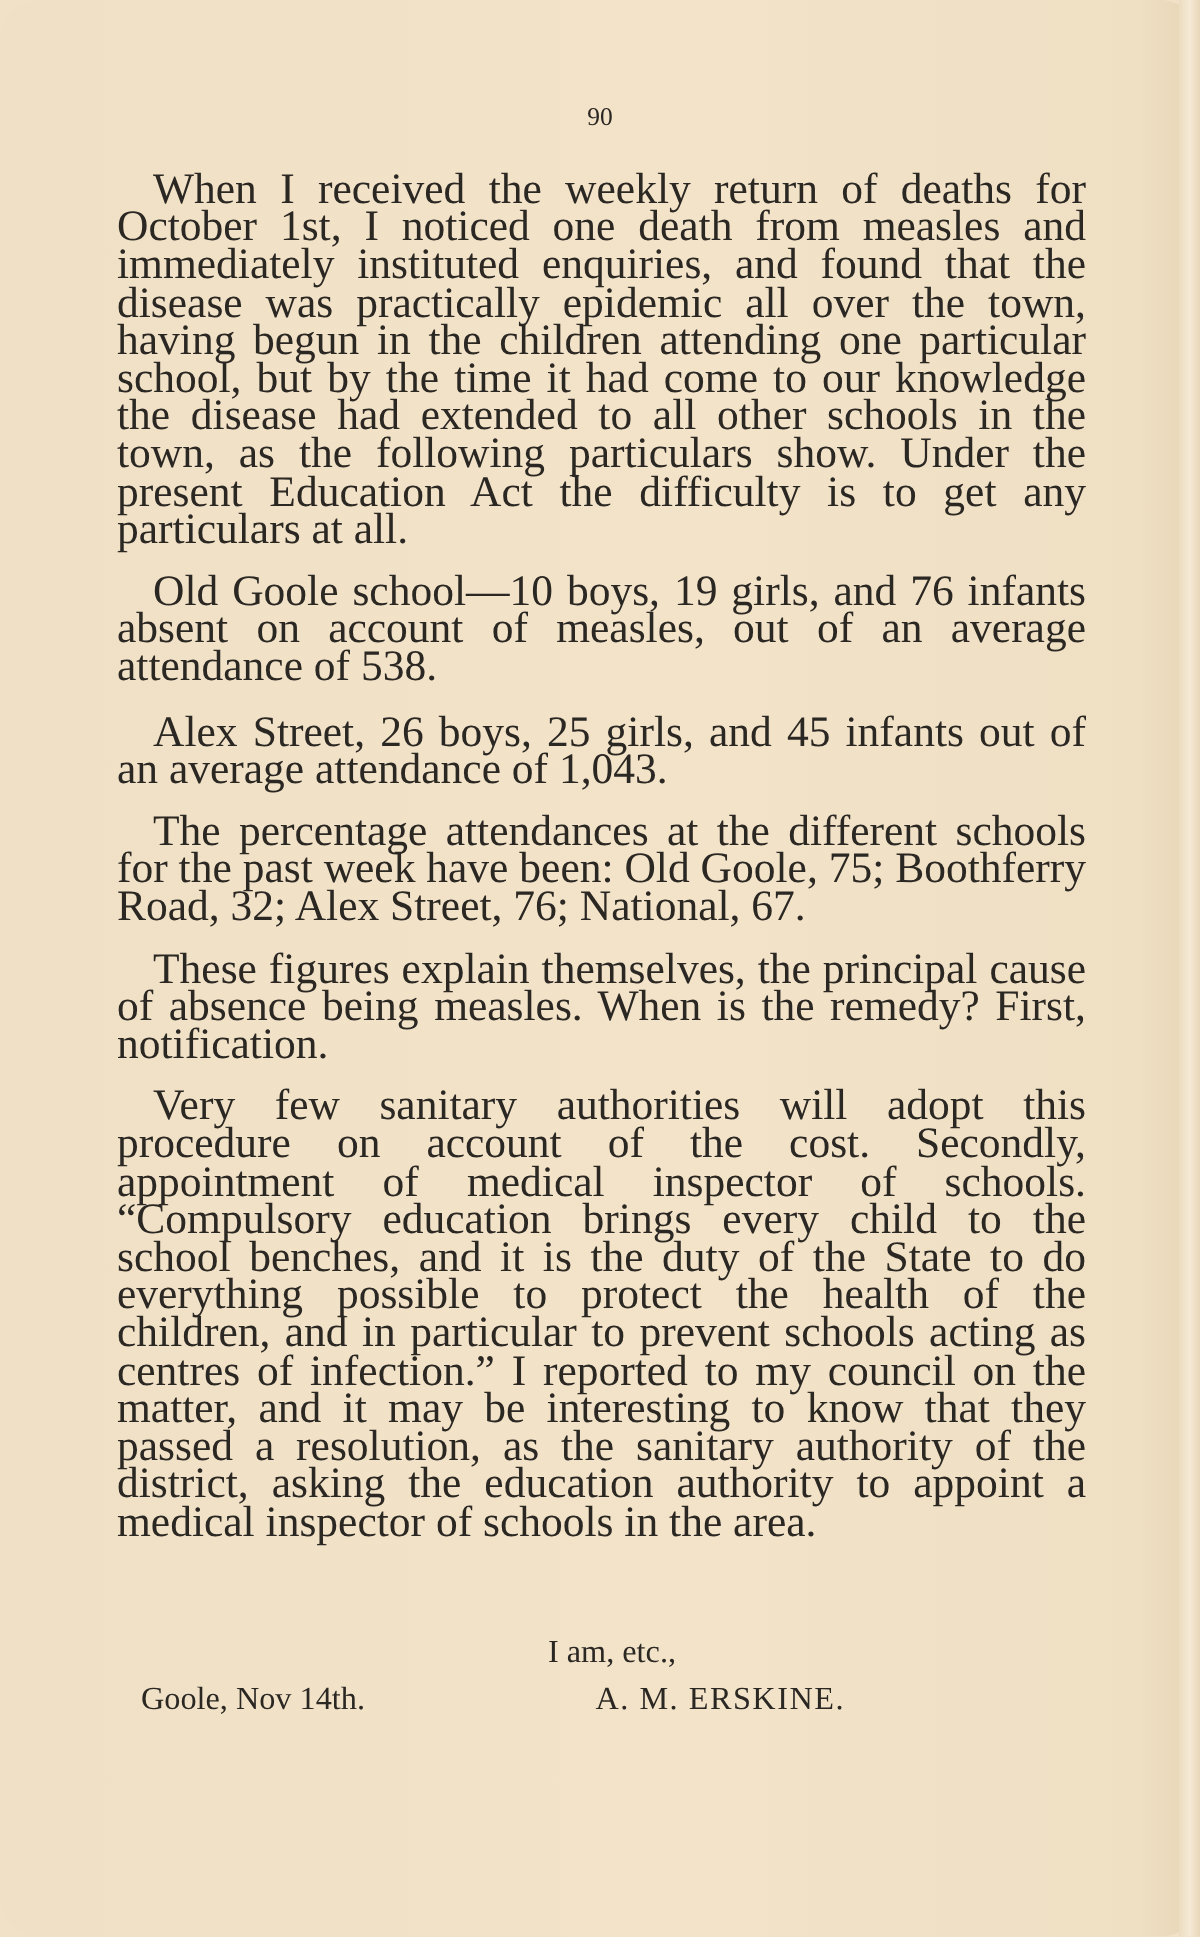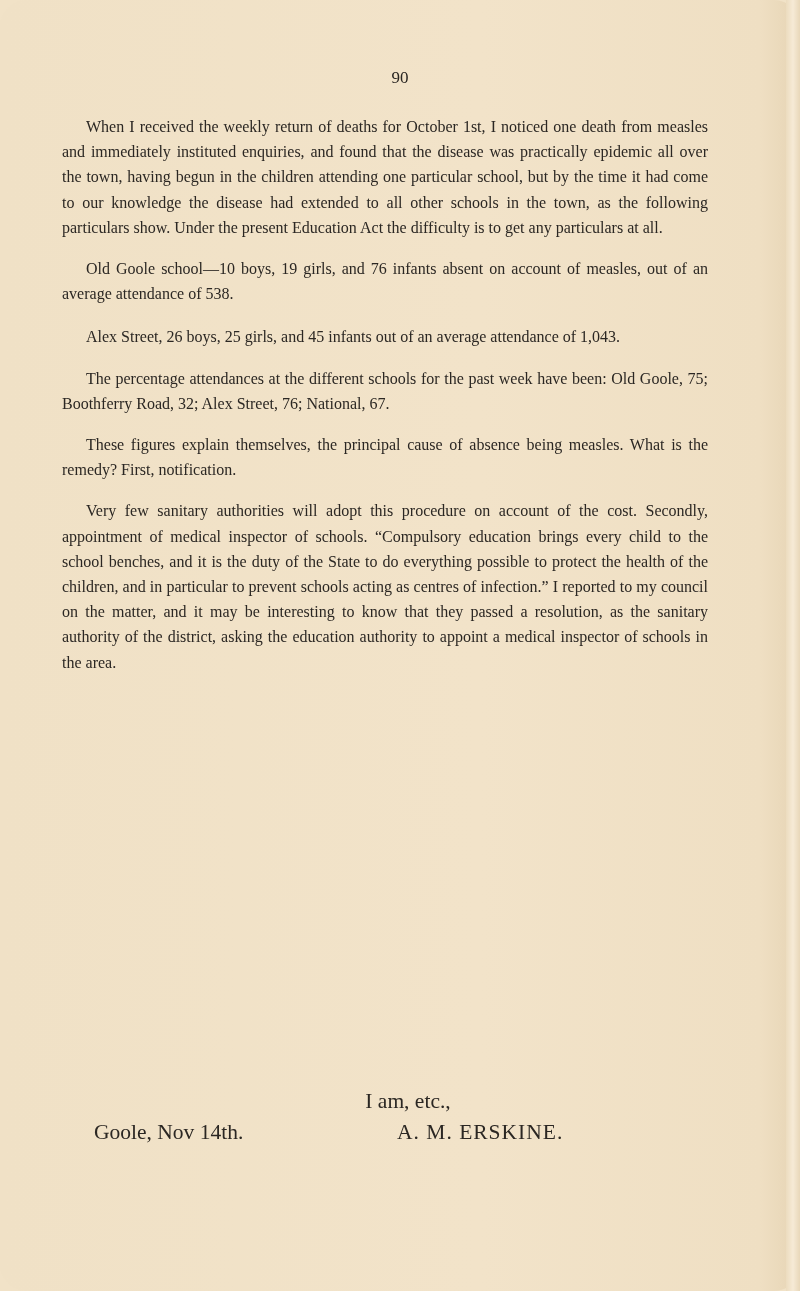--- a/index.html
+++ b/index.html
@@ -33,25 +33,25 @@
       top: 68px;
       left: 0;
       width: 800px;
       text-align: center;
       font-family: "Liberation Serif", "DejaVu Serif", serif;
       font-size: 17px;
       color: #2a2622;
     }
     .body-text {
       position: absolute;
-      left: 62px;
+      left: 78px;
       top: 114px;
       width: 646px;
       font-family: "Liberation Serif", "DejaVu Serif", serif;
-      font-size: 16px;
+      font-size: 29px;
       line-height: 25.2px;
       color: #2b2723;
       text-align: justify;
     }
     .para {
       margin: 0 0 16px 0;
       text-indent: 24px;
     }
     .para.p2 { margin-bottom: 18px; }
     .closing {
@@ -97,21 +97,21 @@
 <div class="page">
   <div class="right-edge"></div>
 
   <div class="page-number">90</div>
 
   <div class="body-text">
     <p class="para p1">When I received the weekly return of deaths for October 1st, I noticed one death from measles and immediately instituted enquiries, and found that the disease was practically epidemic all over the town, having begun in the children attending one particular school, but by the time it had come to our knowledge the disease had extended to all other schools in the town, as the following particulars show. Under the present Education Act the difficulty is to get any particulars at all.</p>
     <p class="para p2">Old Goole school—10 boys, 19 girls, and 76 infants absent on account of measles, out of an average attendance of 538.</p>
     <p class="para p4">Alex Street, 26 boys, 25 girls, and 45 infants out of an average attendance of 1,043.</p>
     <p class="para p5">The percentage attendances at the different schools for the past week have been: Old Goole, 75; Boothferry Road, 32; Alex Street, 76; National, 67.</p>
-    <p class="para p6">These figures explain themselves, the principal cause of absence being measles. What is the remedy? First, notification.</p>
+    <p class="para p6">These figures explain themselves, the principal cause of absence being measles. When is the remedy? First, notification.</p>
     <p class="para p7">Very few sanitary authorities will adopt this procedure on account of the cost. Secondly, appointment of medical inspector of schools. “Compulsory education brings every child to the school benches, and it is the duty of the State to do everything possible to protect the health of the children, and in particular to prevent schools acting as centres of infection.” I reported to my council on the matter, and it may be interesting to know that they passed a resolution, as the sanitary authority of the district, asking the education authority to appoint a medical inspector of schools in the area.</p>
   </div>
 
   <div class="closing closing-line">I am, etc.,</div>
 
   <div class="signoff-row">
     <span class="place-date">Goole, Nov 14th.</span>
     <span class="signature">A. M. ERSKINE.</span>
   </div>
 </div>

